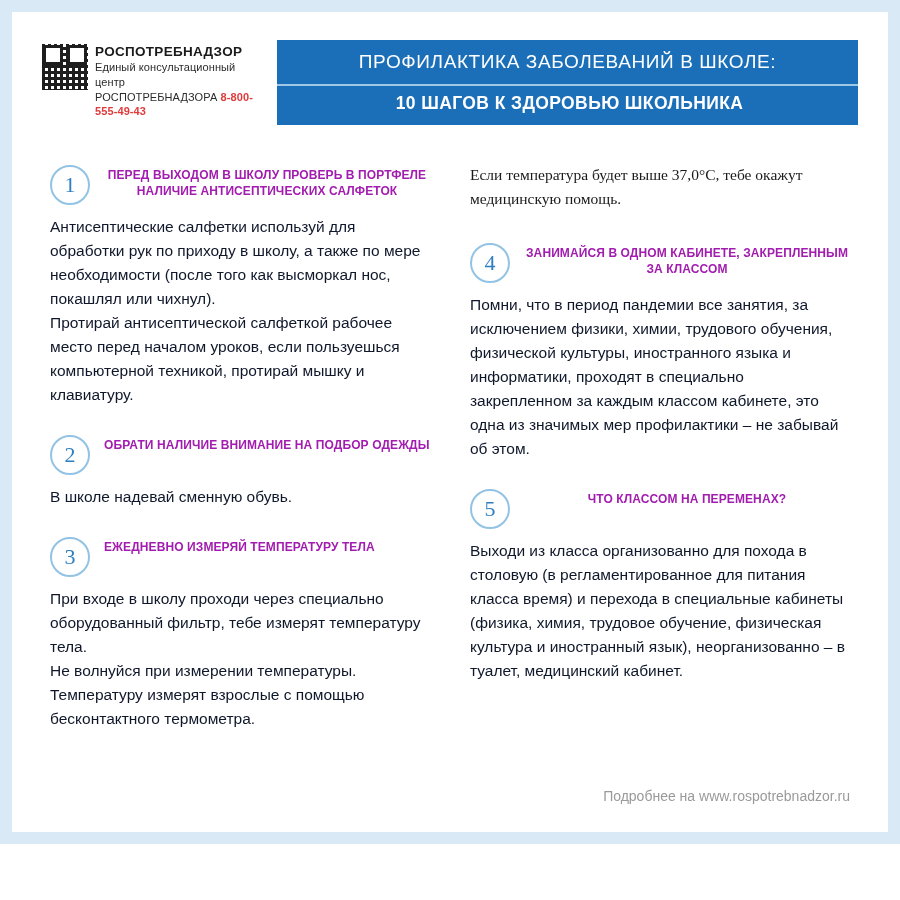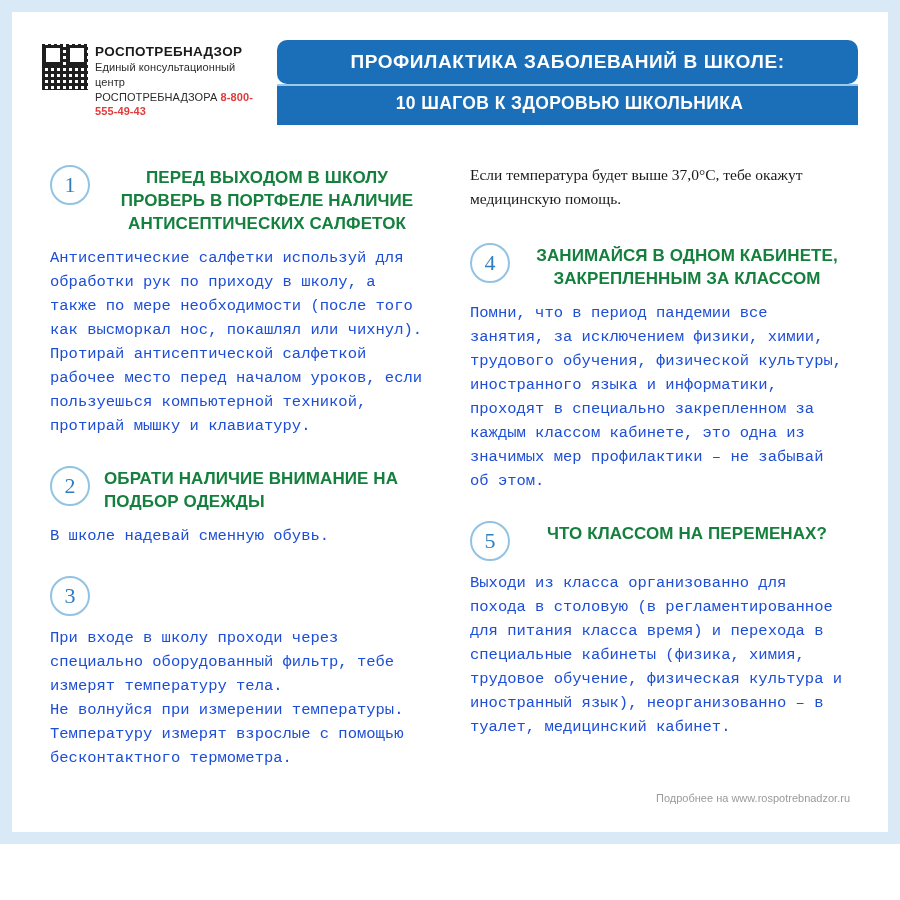--- a/index.html
+++ b/index.html
@@ -89,26 +89,25 @@
   }
 
   .title-block {
     flex: 1 1 auto;
     margin-left: 10px;
   }
   .title-bar-1 {
     background: #1b6fb8;
     color: #ffffff;
     font-family: "Liberation Sans", sans-serif;
-    font-weight: bold;
+    font-weight: normal;
     font-size: 19px;
     letter-spacing: 0.6px;
     text-align: center;
     padding: 11px 6px 11px 6px;
-    border-radius: 10px;
   }
   .title-bar-2 {
     background: #1b6fb8;
     color: #ffffff;
     font-family: "Liberation Sans", sans-serif;
     font-weight: bold;
     font-size: 17.5px;
     letter-spacing: 0.4px;
     text-align: center;
     padding: 7px 6px 11px 10px;
@@ -143,51 +142,51 @@
     display: flex;
     align-items: center;
     justify-content: center;
     margin-top: 2px;
     box-sizing: border-box;
   }
   .step-title {
     flex: 1 1 auto;
     font-family: "Liberation Sans", sans-serif;
     font-weight: bold;
-    font-size: 17px;
+    font-size: 12px;
     line-height: 1.35;
-    color: #15803d;
+    color: #a21caf;
     text-align: center;
     padding-top: 4px;
     letter-spacing: 0.1px;
   }
   .step-title.left { text-align: left; }
   .para {
-    font-family: Liberation Mono, monospace;
+    font-family: Liberation Sans, sans-serif;
     font-size: 15.5px;
     line-height: 1.55;
-    color: #1d4ed8;
+    color: #0f172a;
     margin: 10px 0 0 0;
   }
   .para + .para { margin-top: 0; }
   .block { margin-bottom: 26px; }
   .top-para {
     font-family: Liberation Serif, serif;
     font-size: 15.5px;
     line-height: 1.55;
     color: #1a1a1a;
     margin: 0 0 30px 0;
   }
 
   .footer-note {
     position: absolute;
     right: 26px;
     bottom: 16px;
     font-family: "Liberation Sans", sans-serif;
-    font-size: 11px;
+    font-size: 14px;
     color: #9a9a9a;
   }
 </style>
 </head>
 <body>
 
 <div class="poster">
   <div class="inner">
 
     <div class="header">
@@ -225,20 +224,21 @@
           <div class="step">
             <div class="badge">2</div>
             <div class="step-title left">ОБРАТИ НАЛИЧИЕ ВНИМАНИЕ НА ПОДБОР ОДЕЖДЫ</div>
           </div>
           <p class="para">В школе надевай сменную обувь.</p>
         </div>
 
         <div class="block">
           <div class="step">
             <div class="badge">3</div>
+            <div class="step-title left">ЕЖЕДНЕВНО ИЗМЕРЯЙ ТЕМПЕРАТУРУ ТЕЛА</div>
           </div>
           <p class="para">При входе в школу проходи через специально оборудованный фильтр, тебе измерят температуру тела.</p>
           <p class="para">Не волнуйся при измерении температуры. Температуру измерят взрослые с помощью бесконтактного термометра.</p>
         </div>
 
       </div>
 
       <div class="col-right">
 
         <p class="top-para">Если температура будет выше 37,0°С, тебе окажут медицинскую помощь.</p>

